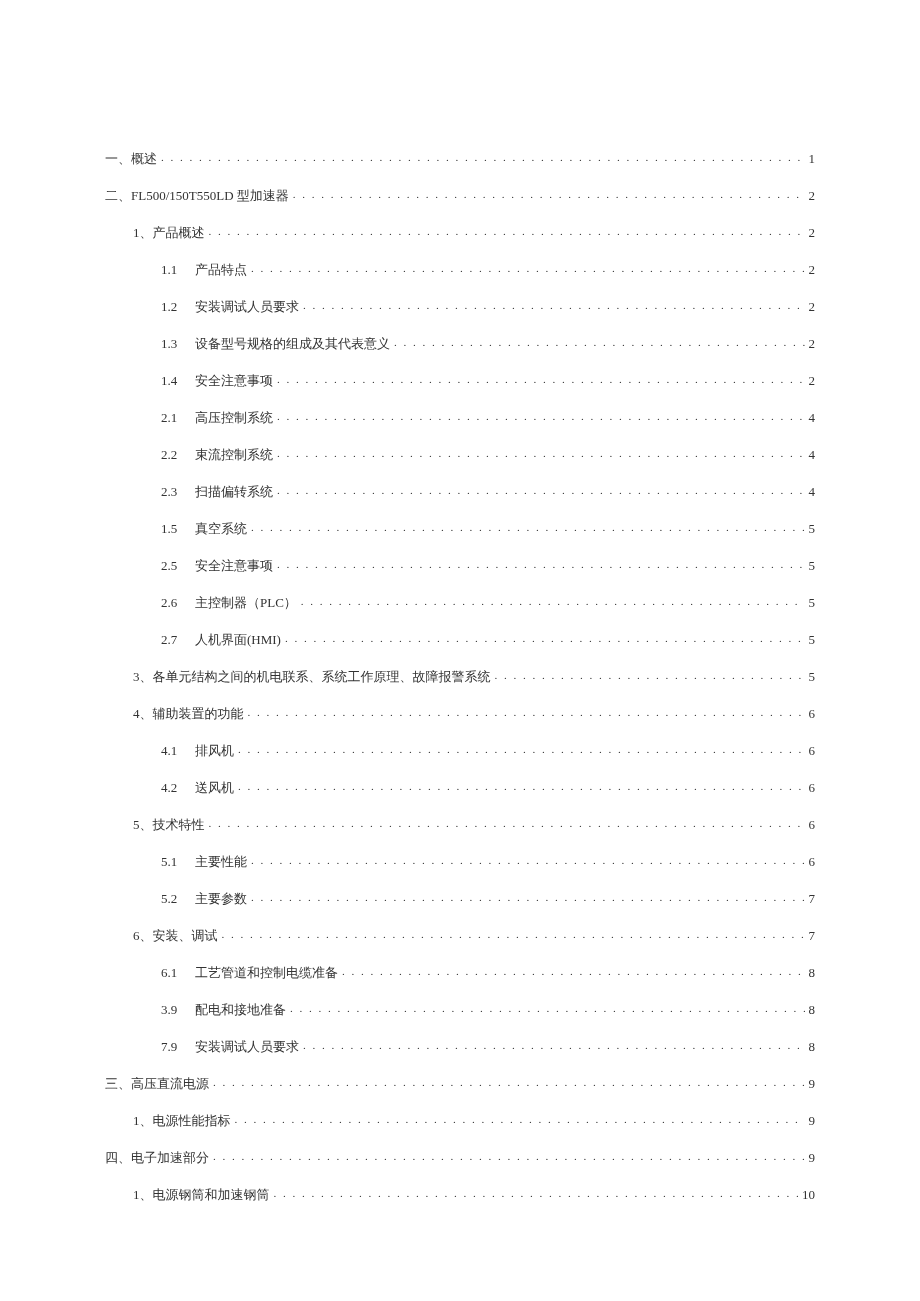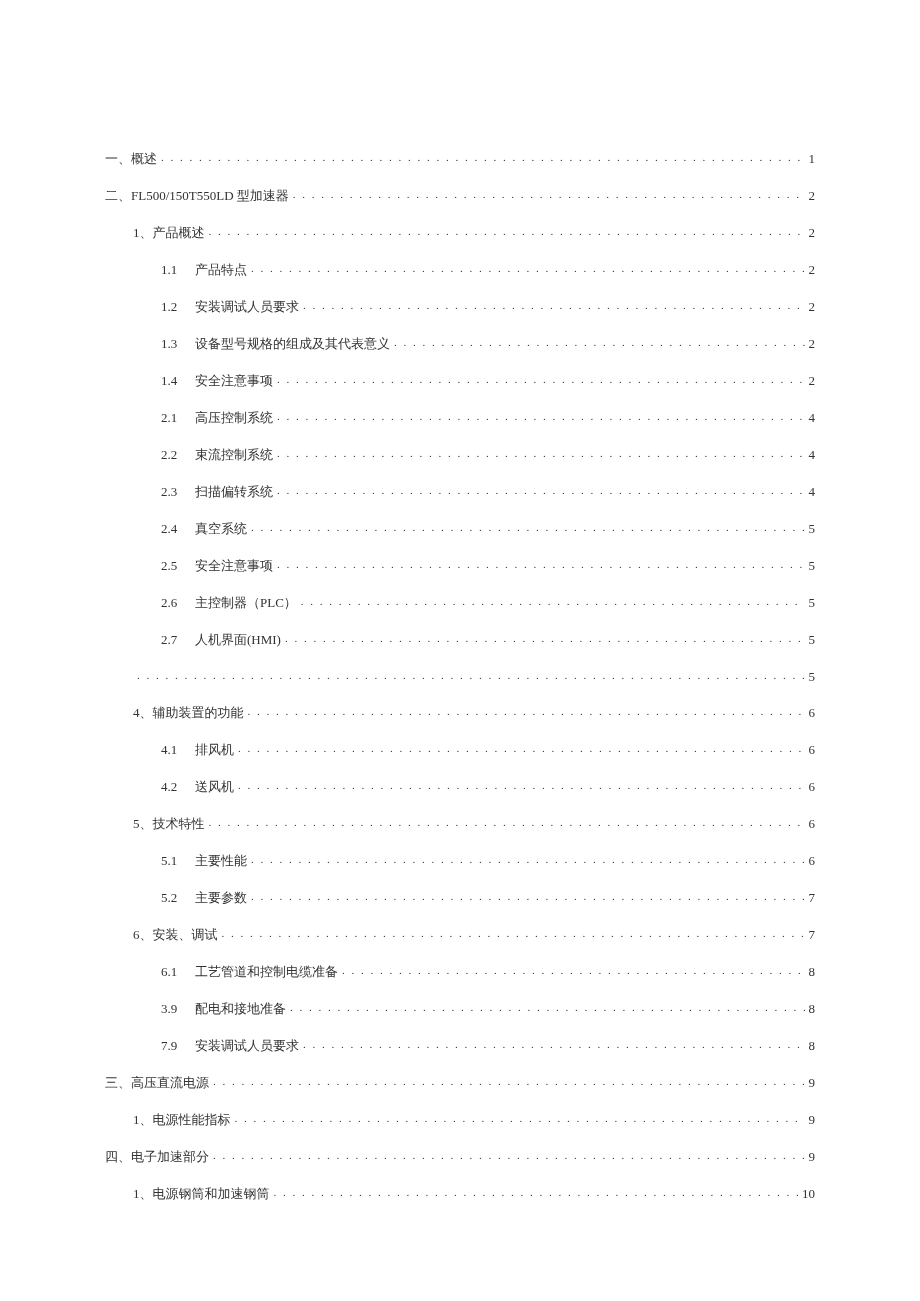--- a/index.html
+++ b/index.html
@@ -98,40 +98,41 @@
       <span class="toc-label"><span class="num-slot">2.2</span><span>束流控制系统</span></span>
       <span class="toc-dots"></span>
       <span class="toc-page">4</span>
     </div>
     <div class="toc-line level-2">
       <span class="toc-label"><span class="num-slot">2.3</span><span>扫描偏转系统</span></span>
       <span class="toc-dots"></span>
       <span class="toc-page">4</span>
     </div>
     <div class="toc-line level-2">
-      <span class="toc-label"><span class="num-slot">2.4</span><span>真空系统</span></span>
+      <span class="toc-label"><span class="num-slot">1.5</span><span>真空系统</span></span>
       <span class="toc-dots"></span>
       <span class="toc-page">5</span>
     </div>
     <div class="toc-line level-2">
       <span class="toc-label"><span class="num-slot">2.5</span><span>安全注意事项</span></span>
       <span class="toc-dots"></span>
       <span class="toc-page">5</span>
     </div>
     <div class="toc-line level-2">
       <span class="toc-label"><span class="num-slot">2.6</span><span>主控制器（PLC）</span></span>
       <span class="toc-dots"></span>
       <span class="toc-page">5</span>
     </div>
     <div class="toc-line level-2">
       <span class="toc-label"><span class="num-slot">2.7</span><span>人机界面(HMI)</span></span>
       <span class="toc-dots"></span>
       <span class="toc-page">5</span>
     </div>
     <div class="toc-line level-1">
+      <span class="toc-label"><span>3、</span><span>各单元结构之间的机电联系、系统工作原理、故障报警系统</span></span>
       <span class="toc-dots"></span>
       <span class="toc-page">5</span>
     </div>
     <div class="toc-line level-1">
       <span class="toc-label"><span>4、</span><span>辅助装置的功能</span></span>
       <span class="toc-dots"></span>
       <span class="toc-page">6</span>
     </div>
     <div class="toc-line level-2">
       <span class="toc-label"><span class="num-slot">4.1</span><span>排风机</span></span>

